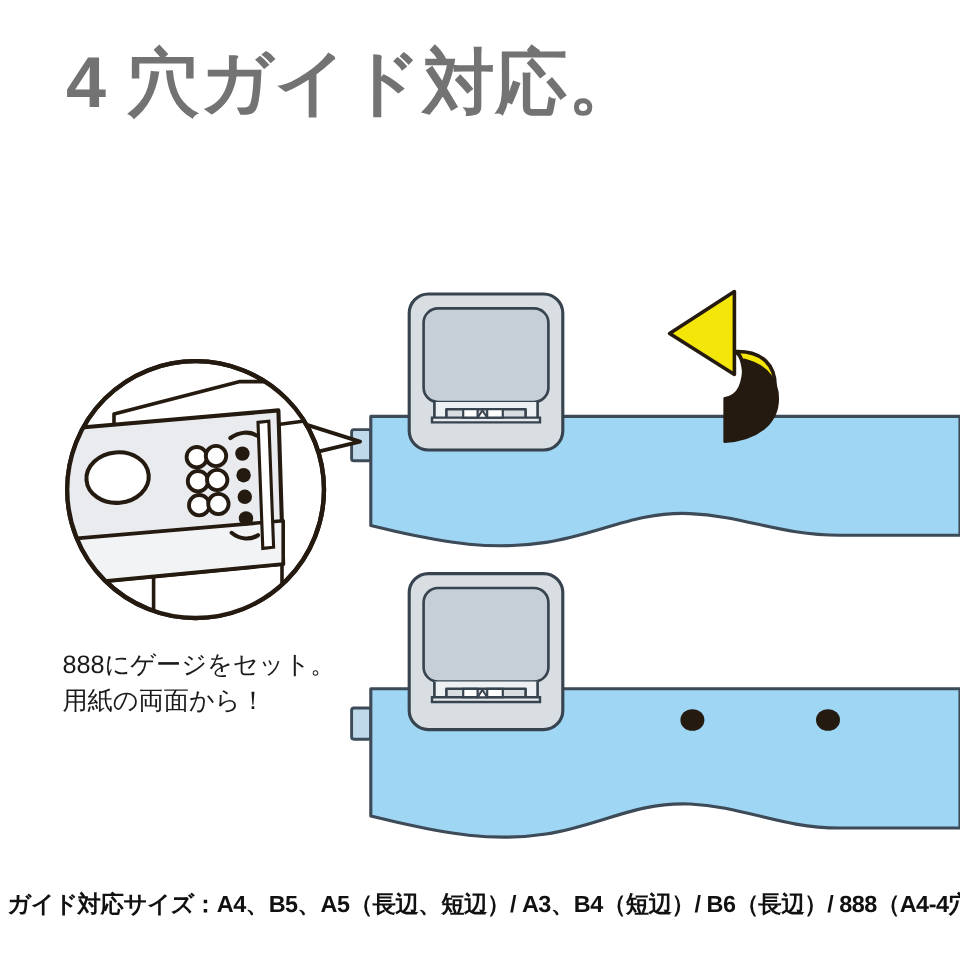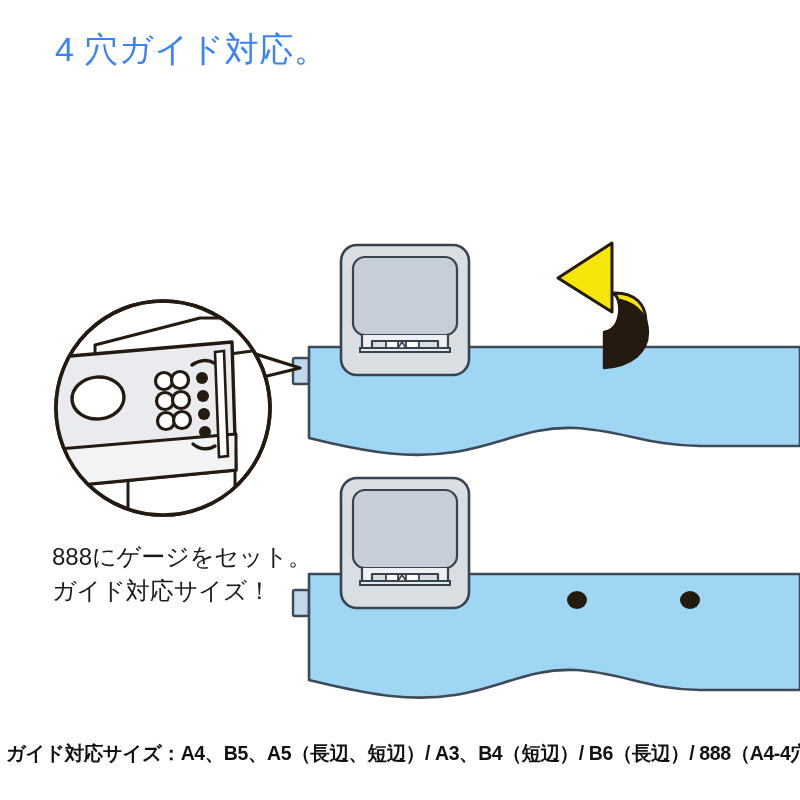--- a/index.html
+++ b/index.html
@@ -24,37 +24,37 @@
   }
 
   
   .headline {
     position: absolute;
     left: 55px;
     top: 25px;
     width: 700px;
   }
   .headline-line {
-    font-size: 34px;
+    font-size: 60px;
     line-height: 1.45;
-    font-weight: 400;
+    font-weight: 700;
     letter-spacing: 0.5px;
-    color: #3b82f6;
+    color: #737373;
     white-space: nowrap;
   }
 
   
   .body-caption {
     position: absolute;
     left: 52px;
     top: 540px;
     width: 290px;
   }
   .body-caption-line {
-    font-size: 24px;
+    font-size: 21px;
     line-height: 1.42;
     color: #1a1a1a;
     white-space: nowrap;
     letter-spacing: 0px;
   }
 
   
   .footer-caption {
     position: absolute;
     left: 6px;
@@ -200,18 +200,18 @@
         </g>
       </g>
 
       <circle cx="163" cy="408" r="107" fill="none" stroke="#241a10" stroke-width="3.6"></circle>
     </g>
 
   </svg>
 
   <div class="body-caption">
     <div class="body-caption-line">888にゲージをセット。</div>
-    <div class="body-caption-line">ガイド対応サイズ！</div>
+    <div class="body-caption-line">用紙の両面から！</div>
   </div>
 
   <div class="footer-caption">ガイド対応サイズ：A4、B5、A5（長辺、短辺）/ A3、B4（短辺）/ B6（長辺）/ 888（A4-4穴）</div>
 
 </div>
 
 </body></html>

